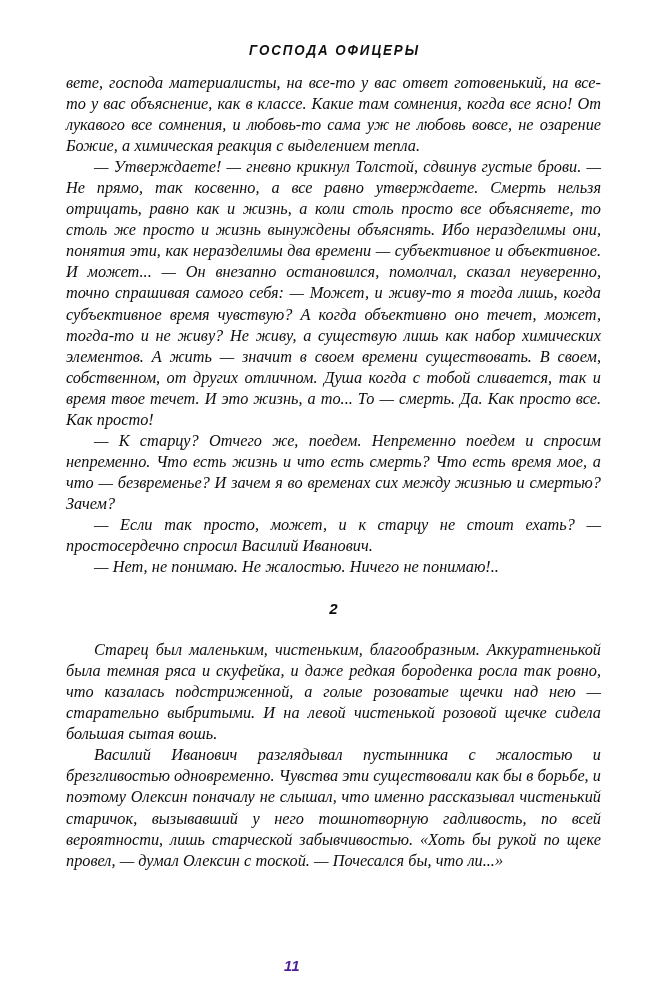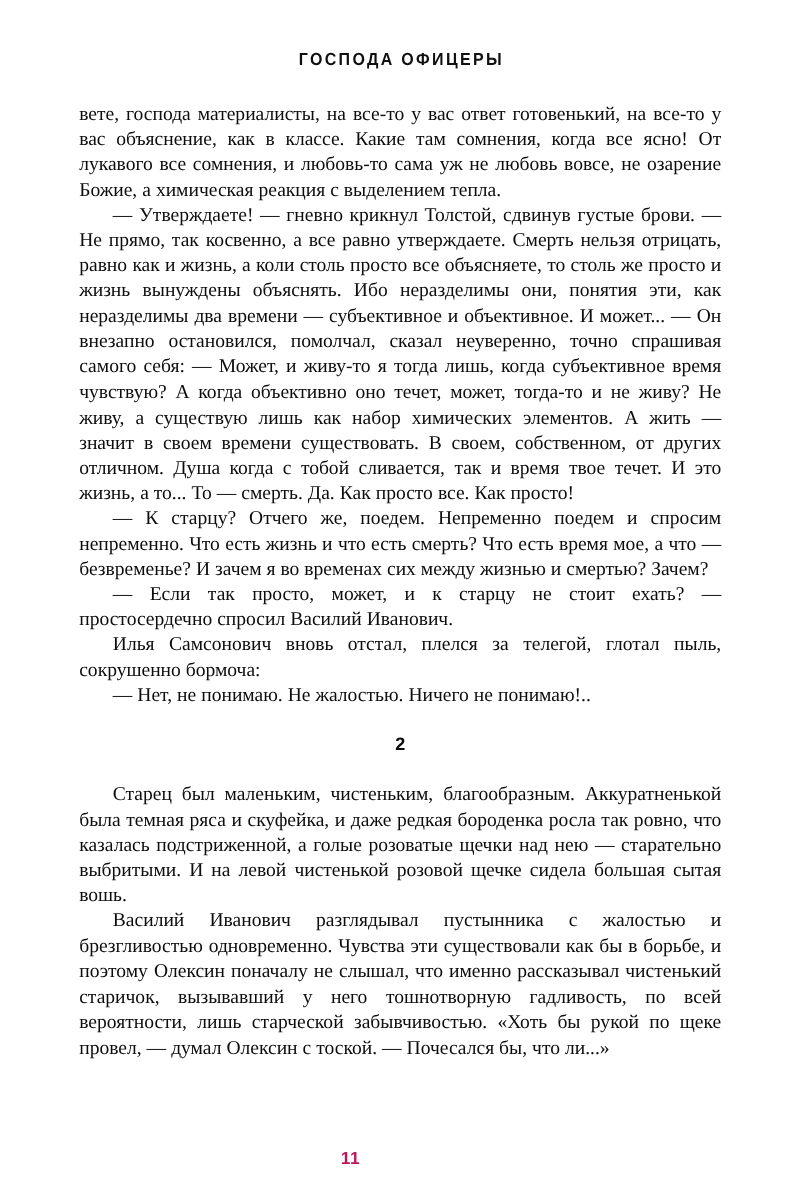--- a/index.html
+++ b/index.html
@@ -17,20 +17,21 @@
     -webkit-font-smoothing: antialiased;
   }
 
   .page {
     position: absolute;
     left: 0;
     top: 0;
     width: 667px;
     height: 1000px;
     box-sizing: border-box;
+    font-style: italic;
   }
 
   
   .running-head {
     position: absolute;
     left: 0;
     top: 42px;
     width: 667px;
     text-align: center;
     font-family: "Liberation Sans", "DejaVu Sans", sans-serif;
@@ -40,21 +41,21 @@
     text-indent: 2.1px;
     color: #101010;
     transform: scaleX(0.92);
     transform-origin: center center;
   }
 
   
   .text-column {
     position: absolute;
     left: 66px;
-    top: 84px;
+    top: 72px;
     width: 535px;
   }
 
   p.body-text {
     margin: 0;
     font-size: 16.3px;
     line-height: 21.05px;
     text-align: justify;
     text-justify: inter-word;
     text-indent: 28px;
@@ -84,37 +85,36 @@
   .folio {
     position: absolute;
     left: 0;
     top: 958px;
     width: 584px;
     text-align: center;
     font-family: "Liberation Sans", "DejaVu Sans", sans-serif;
     font-weight: bold;
     font-size: 14.5px;
     letter-spacing: 0.4px;
-    color: #be185d;
+    color: #4c1d95;
   }
 </style>
 </head>
 <body>
 
 <div class="page">
 
   <div class="running-head">ГОСПОДА ОФИЦЕРЫ</div>
 
   <div class="text-column">
 
     <p class="body-text no-indent">вете, господа материалисты, на все-то у вас ответ готовенький, на все-то у вас объяснение, как в классе. Какие там сомнения, когда все ясно! От лукавого все сомнения, и любовь-то сама уж не любовь вовсе, не озарение Божие, а химическая реакция с выделением тепла.</p>
     <p class="body-text">— Утверждаете! — гневно крикнул Толстой, сдвинув густые брови. — Не прямо, так косвенно, а все равно утверждаете. Смерть нельзя отрицать, равно как и жизнь, а коли столь просто все объясняете, то столь же просто и жизнь вынуждены объяснять. Ибо неразделимы они, понятия эти, как неразделимы два времени — субъективное и объективное. И может... — Он внезапно остановился, помолчал, сказал неуверенно, точно спрашивая самого себя: — Может, и живу-то я тогда лишь, когда субъективное время чувствую? А когда объективно оно течет, может, тогда-то и не живу? Не живу, а существую лишь как набор химических элементов. А жить — значит в своем времени существовать. В своем, собственном, от других отличном. Душа когда с тобой сливается, так и время твое течет. И это жизнь, а то... То — смерть. Да. Как просто все. Как просто!</p>
     <p class="body-text">— К старцу? Отчего же, поедем. Непременно поедем и спросим непременно. Что есть жизнь и что есть смерть? Что есть время мое, а что — безвременье? И зачем я во временах сих между жизнью и смертью? Зачем?</p>
     <p class="body-text">— Если так просто, может, и к старцу не стоит ехать? — простосердечно спросил Василий Иванович.</p>
-    <p class="body-text">Илья Самсонович вновь отстал, плелся за телегой, глотал пыль, сокрушенно бормоча:</p>
     <p class="body-text">— Нет, не понимаю. Не жалостью. Ничего не понимаю!..</p>
 
     <div class="section-gap-before"></div>
     <p class="section-number">2</p>
     <div class="section-gap-after"></div>
 
     <p class="body-text">Старец был маленьким, чистеньким, благообразным. Аккуратненькой была темная ряса и скуфейка, и даже редкая бороденка росла так ровно, что казалась подстриженной, а голые розоватые щечки над нею — старательно выбритыми. И на левой чистенькой розовой щечке сидела большая сытая вошь.</p>
     <p class="body-text">Василий Иванович разглядывал пустынника с жалостью и брезгливостью одновременно. Чувства эти существовали как бы в борьбе, и поэтому Олексин поначалу не слышал, что именно рассказывал чистенький старичок, вызывавший у него тошнотворную гадливость, по всей вероятности, лишь старческой забывчивостью. «Хоть бы рукой по щеке провел, — думал Олексин с тоской. — Почесался бы, что ли...»</p>
 
   </div>

